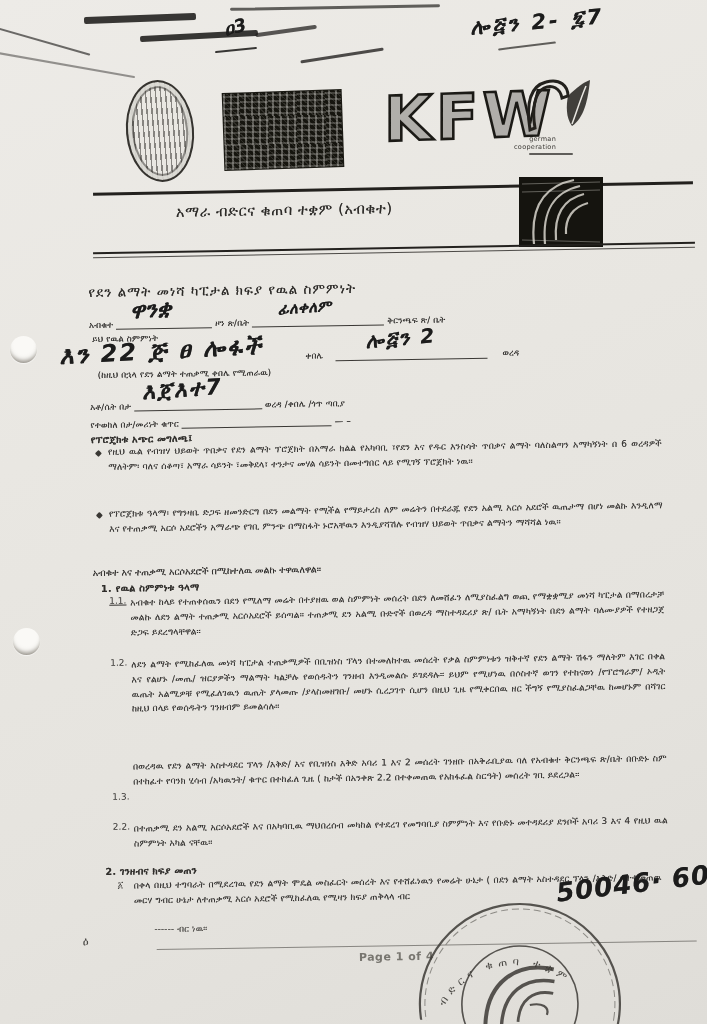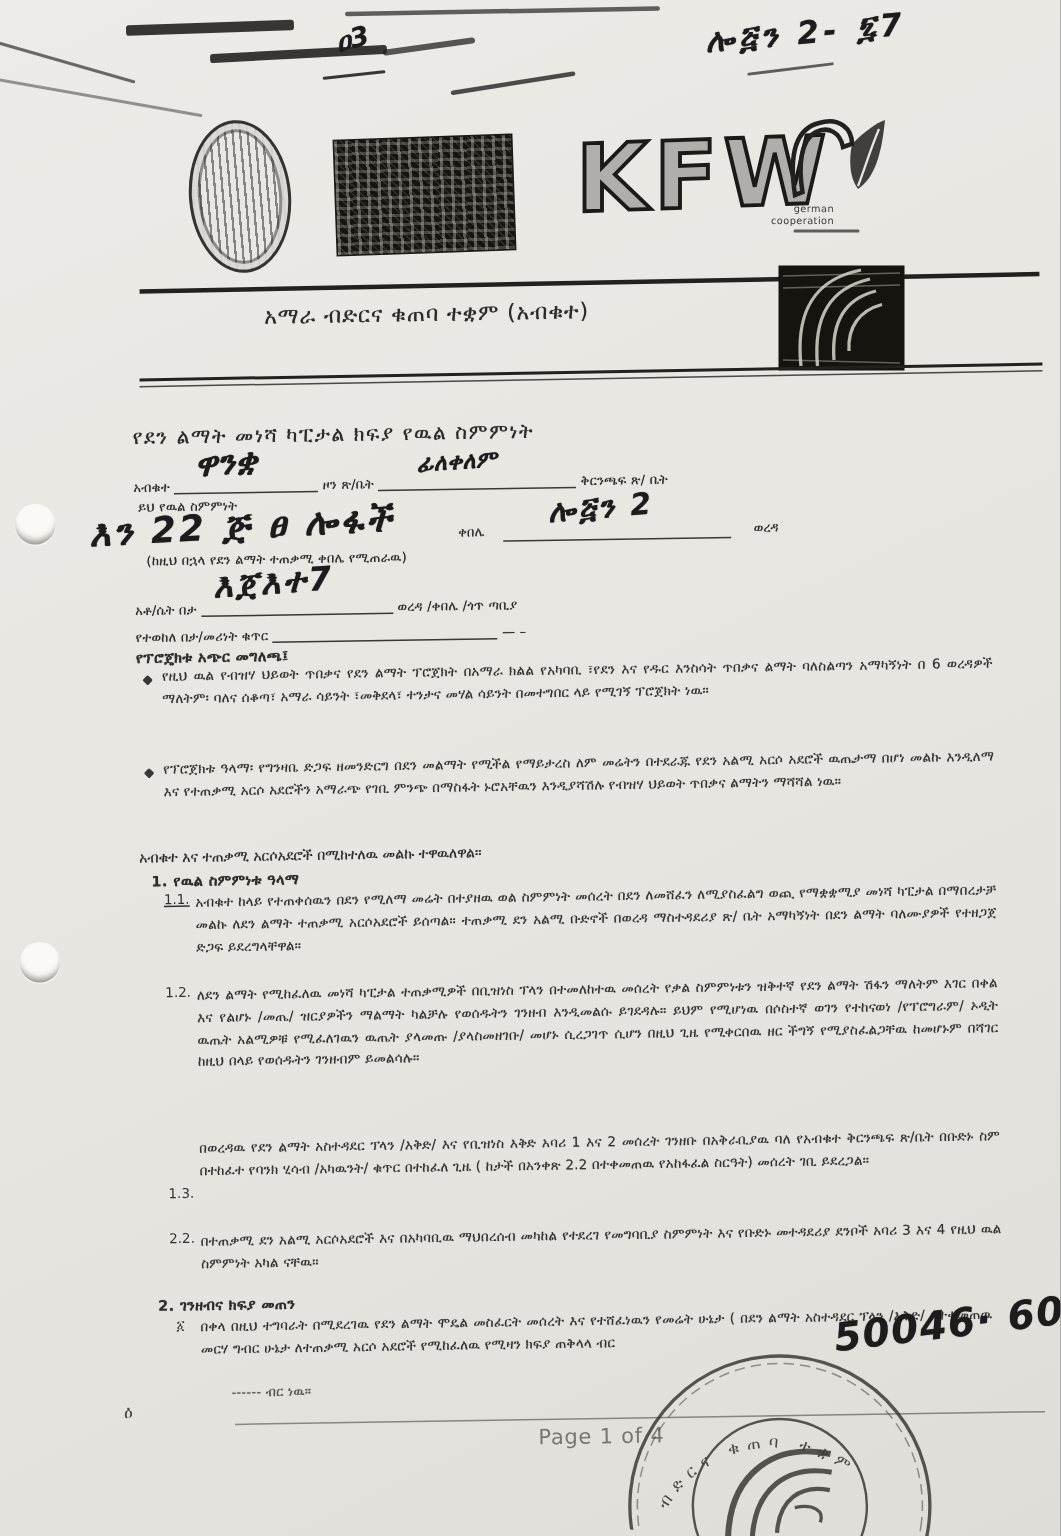--- a/index.html
+++ b/index.html
@@ -160,21 +160,21 @@
     <div class="abs body-txt" style="left:129px;top:818px;width:534px;height:45px;">በተጠቃሚ ደን አልሚ አርሶአደሮች እና በአካባቢዉ ማህበረሰብ መካከል የተደረገ የመግባቢያ ስምምነት እና የቡድኑ መተዳደሪያ ደንቦች አባሪ 3 እና 4 የዚህ ዉል ስምምነት አካል ናቸዉ።</div>
 
     <div class="abs print sec-head" style="left:100px;top:862px;">2. ገንዘብና ክፍያ መጠን</div>
     <div class="num" style="left:112px;top:876px;">፩</div>
     <div class="abs body-txt" style="left:128px;top:875px;width:528px;height:45px;">በቀላ በዚህ ተግባራት በሚደረገዉ የደን ልማት ሞዴል መስፈርት መሰረት እና የተሸፈነዉን የመሬት ሁኔታ ( በደን ልማት አስተዳደር ፕላን /እቅድ/ በተቀመጠዉ መርሃ ግብር ሁኔታ ለተጠቃሚ አርሶ አደሮች የሚከፈለዉ የሚዛን ክፍያ ጠቅላላ ብር</div>
     <div class="abs hw" style="left:550px;top:873px;font-size:26px;transform:rotate(-6deg);letter-spacing:1px;">50046· 60</div>
     <div class="abs print small" style="left:148px;top:921px;color:#55534f;">------ ብር ነዉ።</div>
 
     <div class="abs" style="left:76px;top:930px;font-size:12px;color:#4a4845;">ዕ</div>
     <div class="abs" style="left:150px;top:946px;width:540px;border-top:1.3px solid rgba(45,43,40,.5);"></div>
-    <div class="abs" style="left:352px;top:951px;font-size:14px;color:#787670;letter-spacing:.5px;">Page 1 of 4</div>
+    <div class="abs" style="left:352px;top:951px;font-size:11px;color:#787670;letter-spacing:.5px;font-weight:bold;">Page 1 of 4</div>
   </div>
 
   <svg class="abs" style="left:396px;top:900px;transform:rotate(6deg);" width="252" height="130" viewBox="0 0 252 130">
     <g fill="none" stroke="#3c3a36" opacity="0.85">
       <circle cx="128" cy="104" r="100" stroke-width="2.2"></circle>
       <circle cx="128" cy="104" r="95" stroke-width="1" stroke-dasharray="7 4" opacity="0.6"></circle>
       <circle cx="128" cy="104" r="58" stroke-width="1.6"></circle>
       <path d="M158 66 C120 62, 92 86, 96 130" stroke-width="4"></path>
       <path d="M160 78 C130 76, 110 94, 112 128" stroke-width="3.4"></path>
       <path d="M160 90 C140 88, 127 100, 128 122" stroke-width="2.8"></path>

